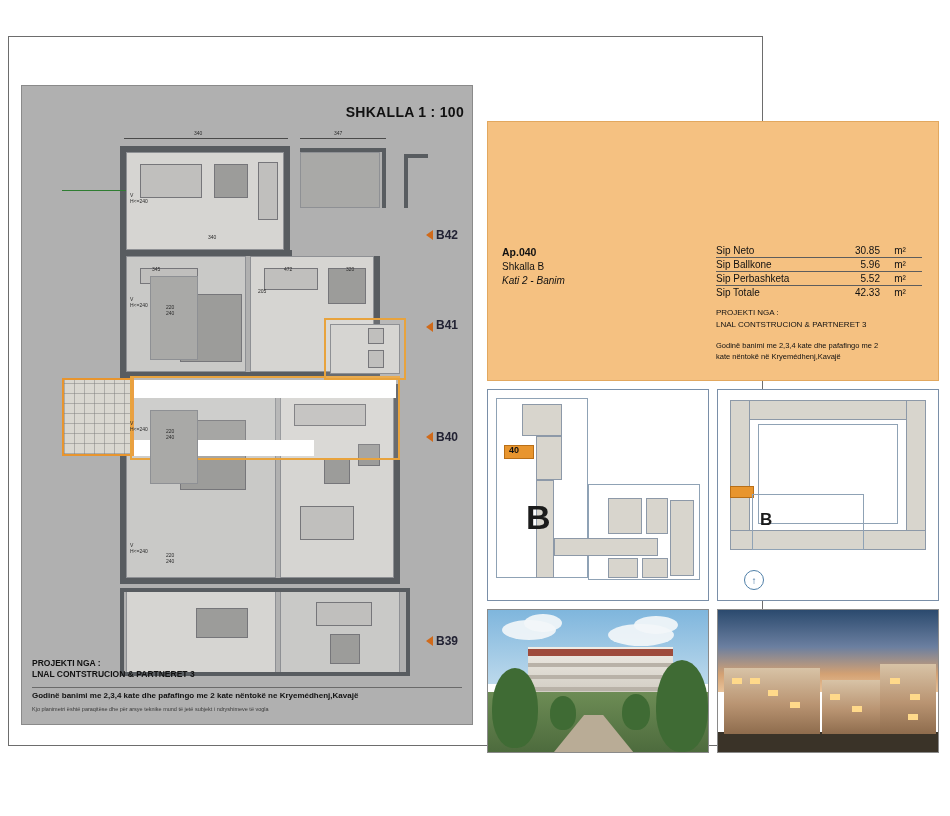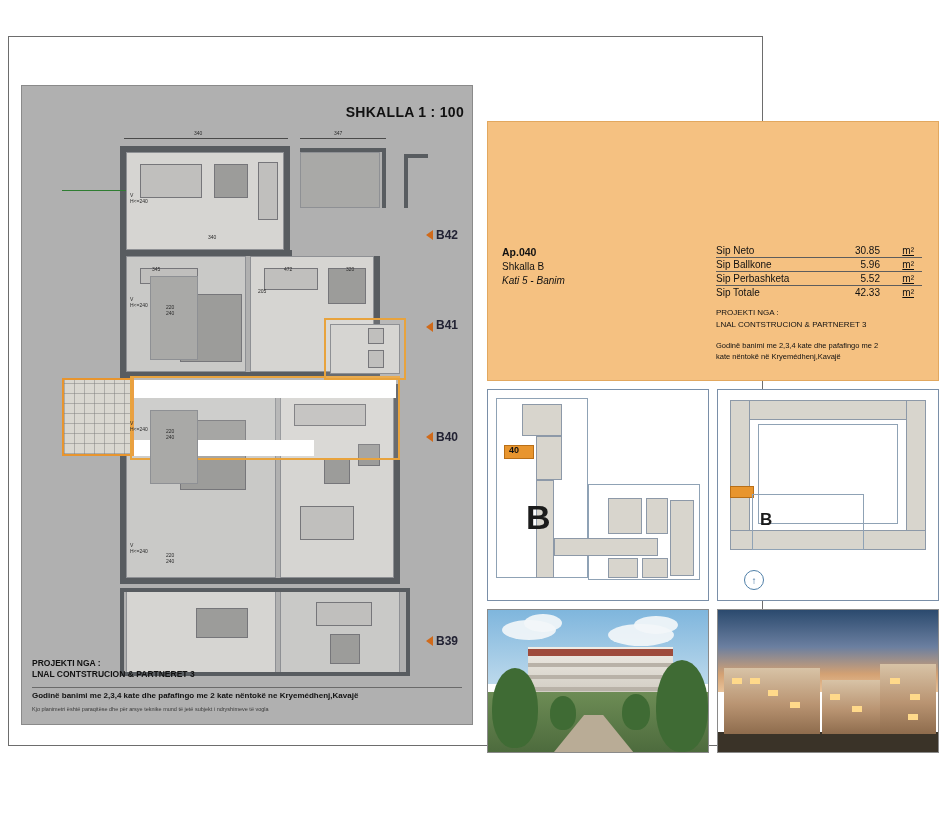--- a/index.html
+++ b/index.html
@@ -217,21 +217,21 @@
     font-size: 10px;
     color: #111;
   }
   .area-row {
     display: flex;
     align-items: baseline;
     padding: 1px 0;
   }
   .area-row .lbl { width: 112px; }
   .area-row .val { width: 52px; text-align: right; }
-  .area-row .unit { width: 28px; text-align: right; padding-left: 6px; text-decoration: underline; }
+  .area-row .unit { width: 28px; text-align: center; padding-left: 6px; }
   .area-row.r1 { border-bottom: 1px solid #5d5d5d; }
   .area-row.r2 { border-bottom: 1px solid #5d5d5d; }
   .area-row.r3 { border-bottom: 1px solid #5d5d5d; }
   .proj {
     position: absolute;
     left: 228px;
     top: 185px;
     width: 210px;
     font-size: 8px;
     color: #111;
@@ -483,21 +483,21 @@
         <div class="l2">Godinë banimi me 2,3,4 kate dhe pafafingo me 2 kate nëntokë ne Kryemédhenj,Kavajë</div>
         <div class="l3">Kjo planimetri është paraqitëse dhe për arsye teknike mund të jetë subjekt i ndryshimeve të vogla</div>
       </div>
     </div>
 
     <div class="titleblock">
 
       <div class="ap-left">
         <div class="n">Ap.040</div>
         <div class="s">Shkalla B</div>
-        <div class="k">Kati 5 - Banim</div>
+        <div class="k">Kati 2 - Banim</div>
       </div>
 
       <div class="areas">
         <div class="area-row r1">
           <span class="lbl">Sip Neto</span>
           <span class="val">30.85</span>
           <span class="unit">m²</span>
         </div>
         <div class="area-row r2">
           <span class="lbl">Sip Ballkone</span>

